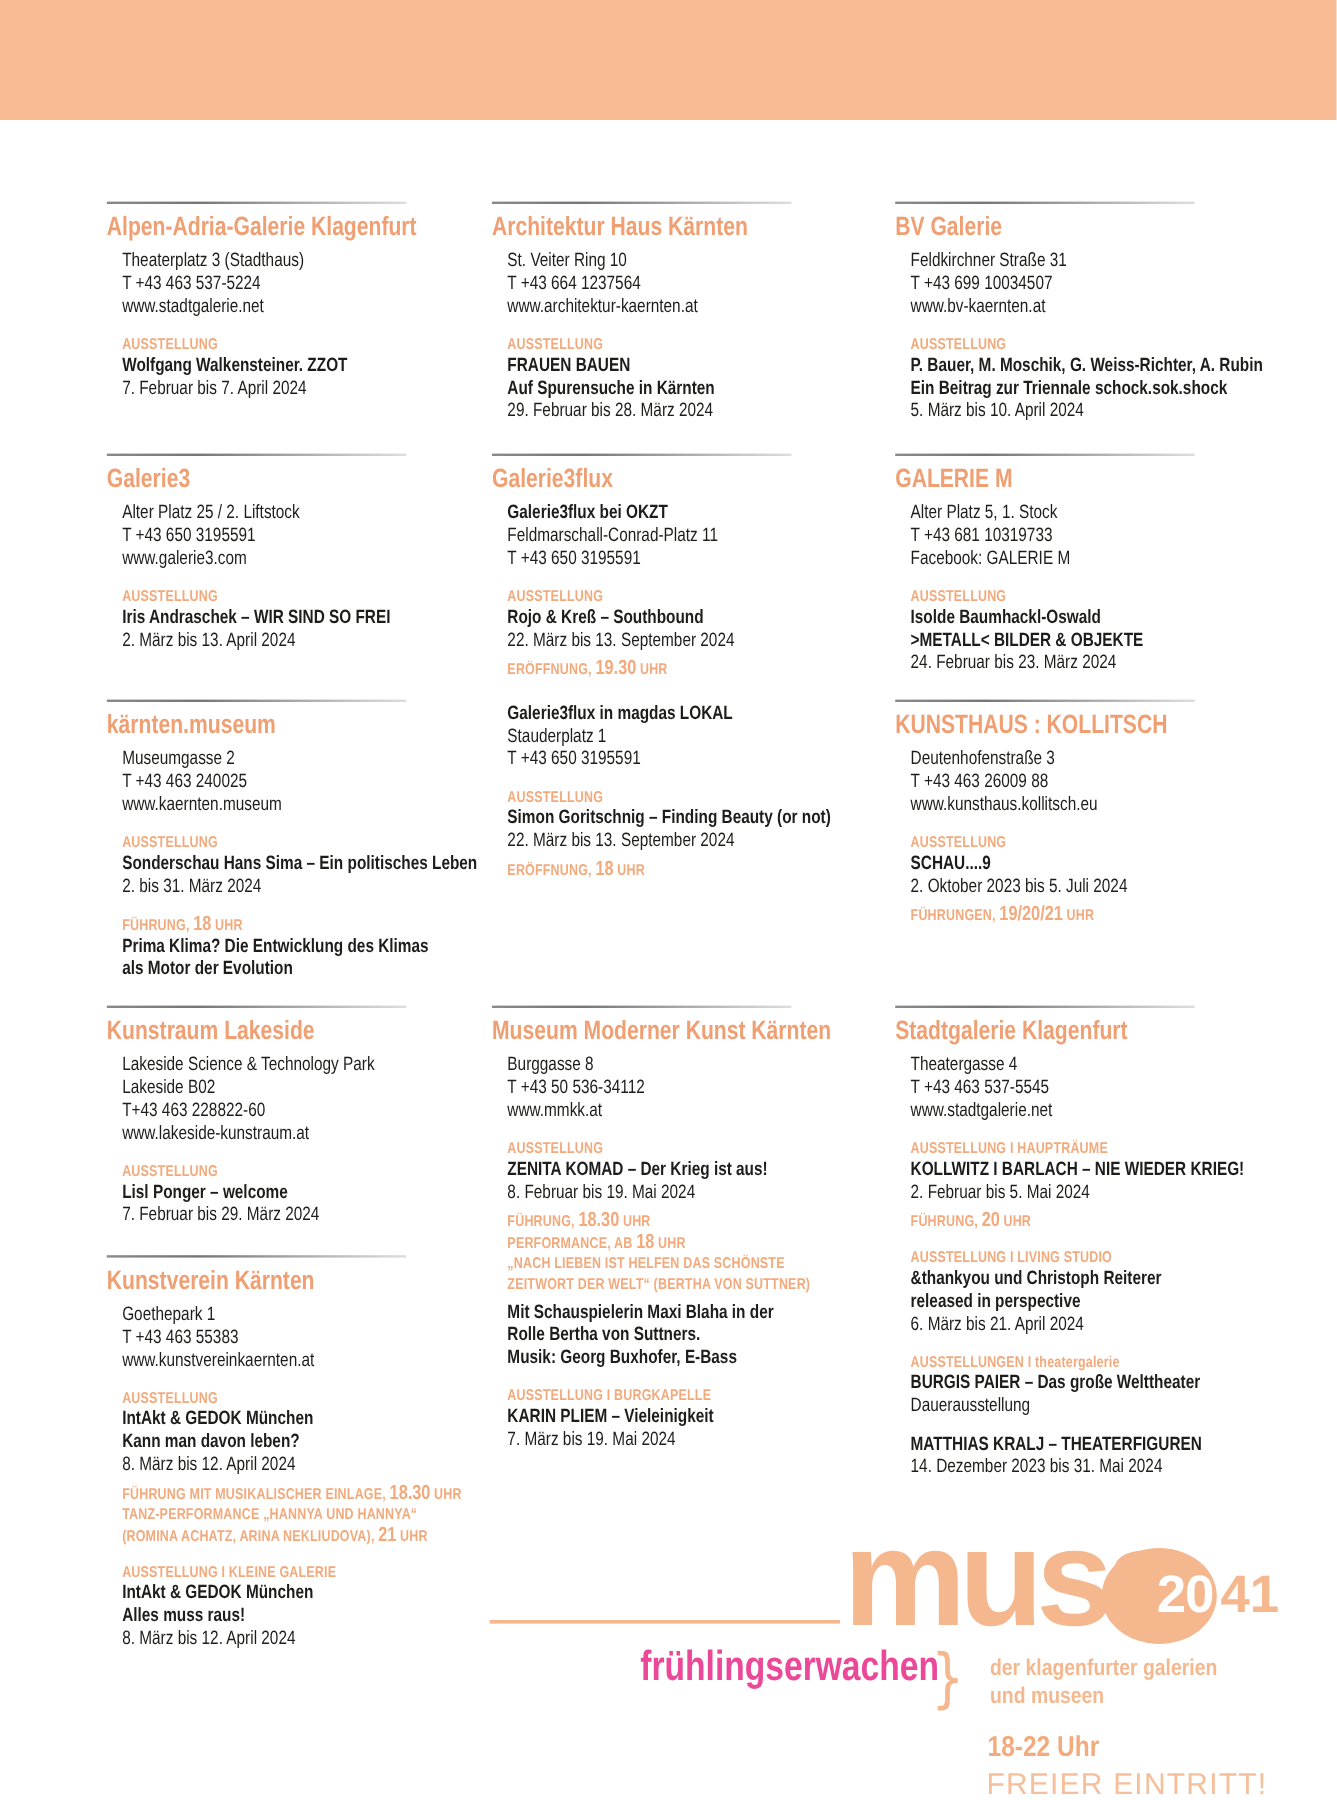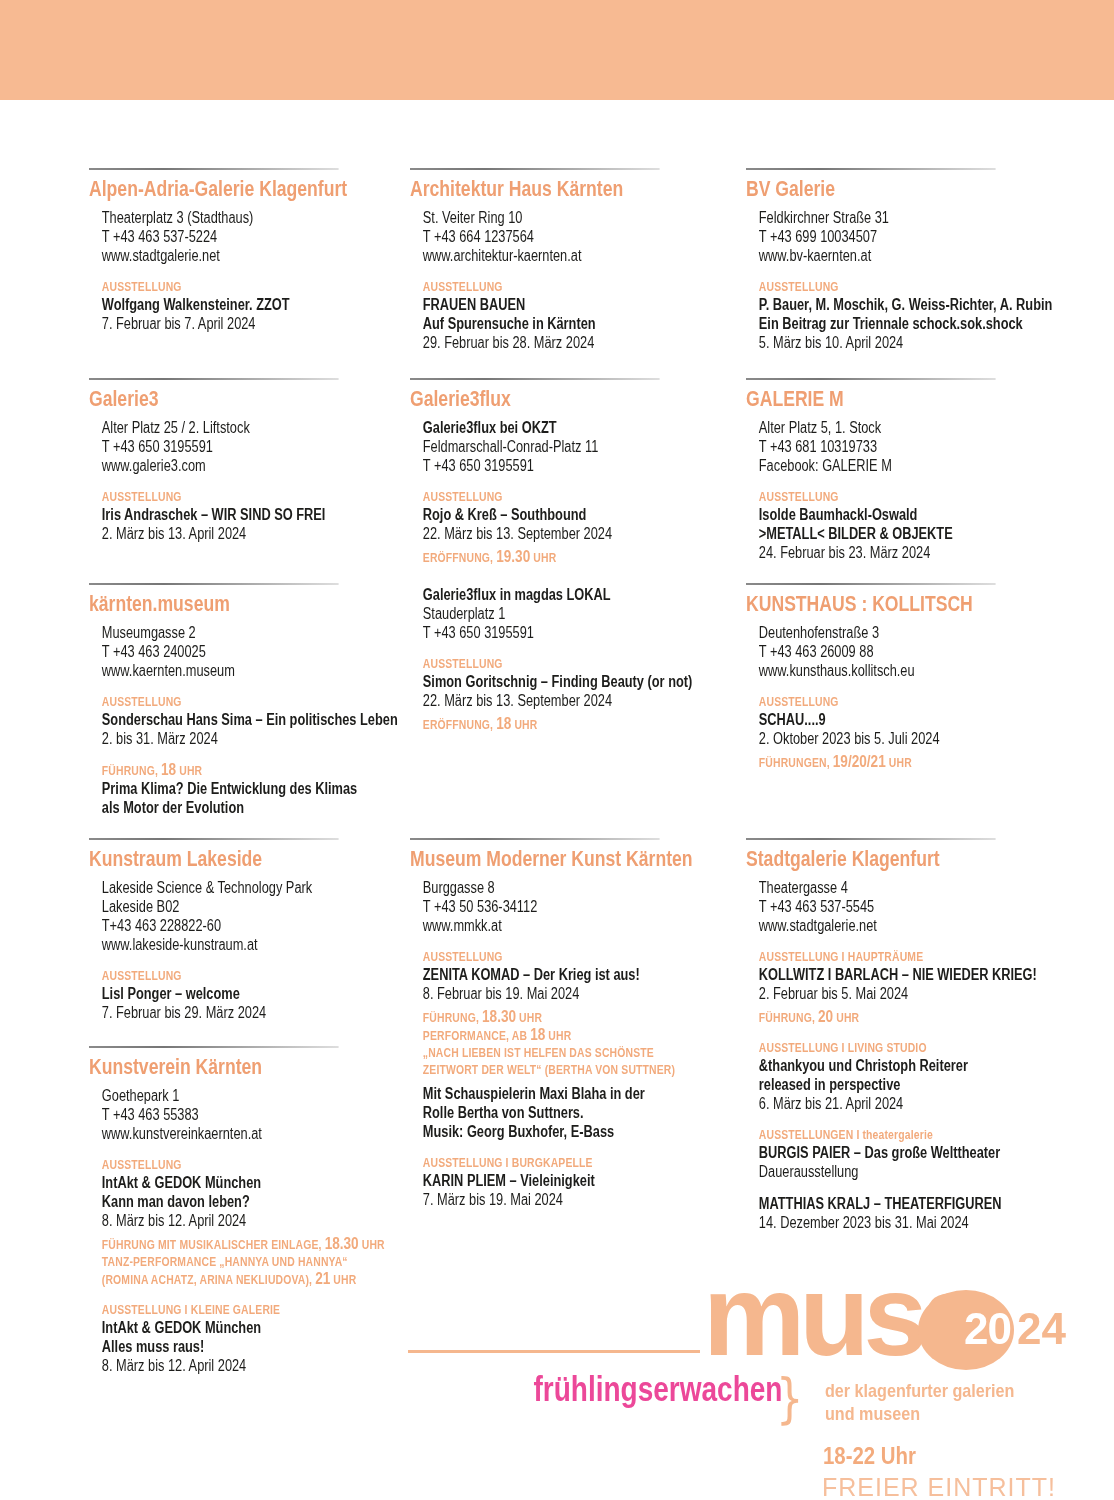--- a/index.html
+++ b/index.html
@@ -235,21 +235,21 @@
         </div>
       </section>
     </main>
 
   <div class="rule"></div>
 
   <div class="apero">
     <span class="aper">muss</span>
     <span class="disc">
       <span class="y20">20</span>
-      <span class="y24">24</span>
+      <span class="y24">41</span>
     </span>
   </div>
 
   <div class="tagwrap">
     <div class="tagline">frühlingserwachen</div>
   </div>
 
   <div class="brace">}</div>
 
   <div class="subtitle">

